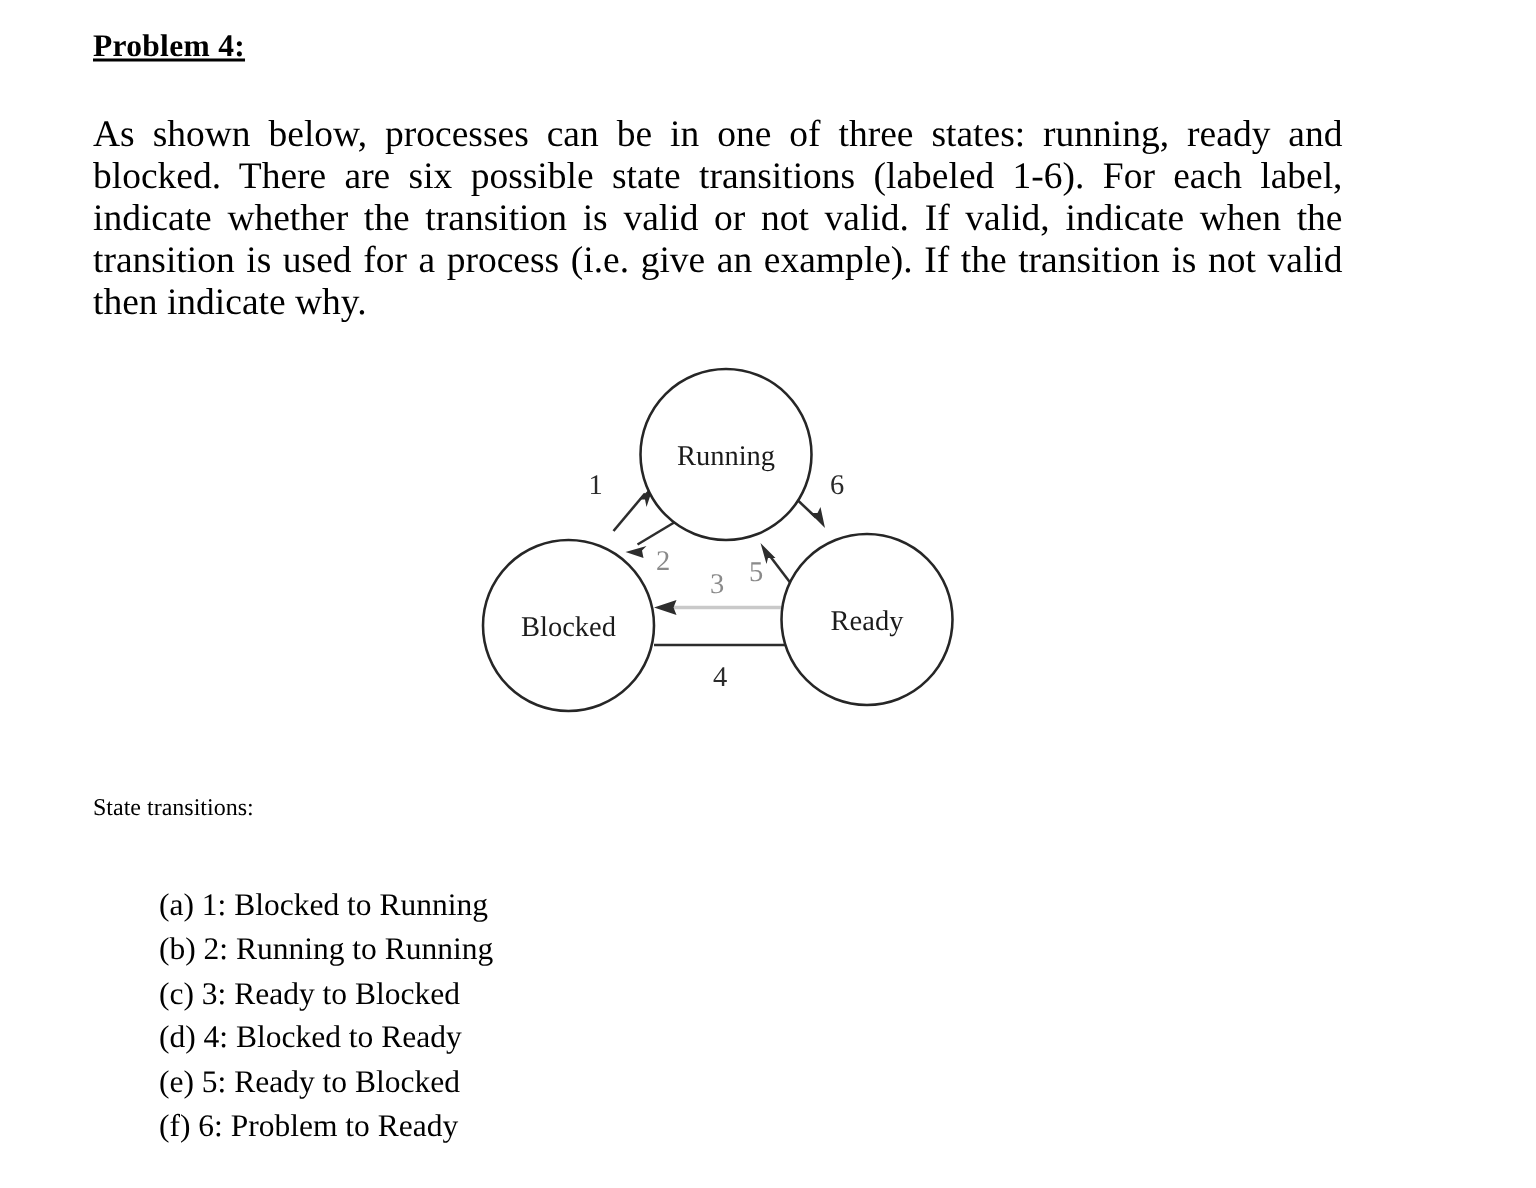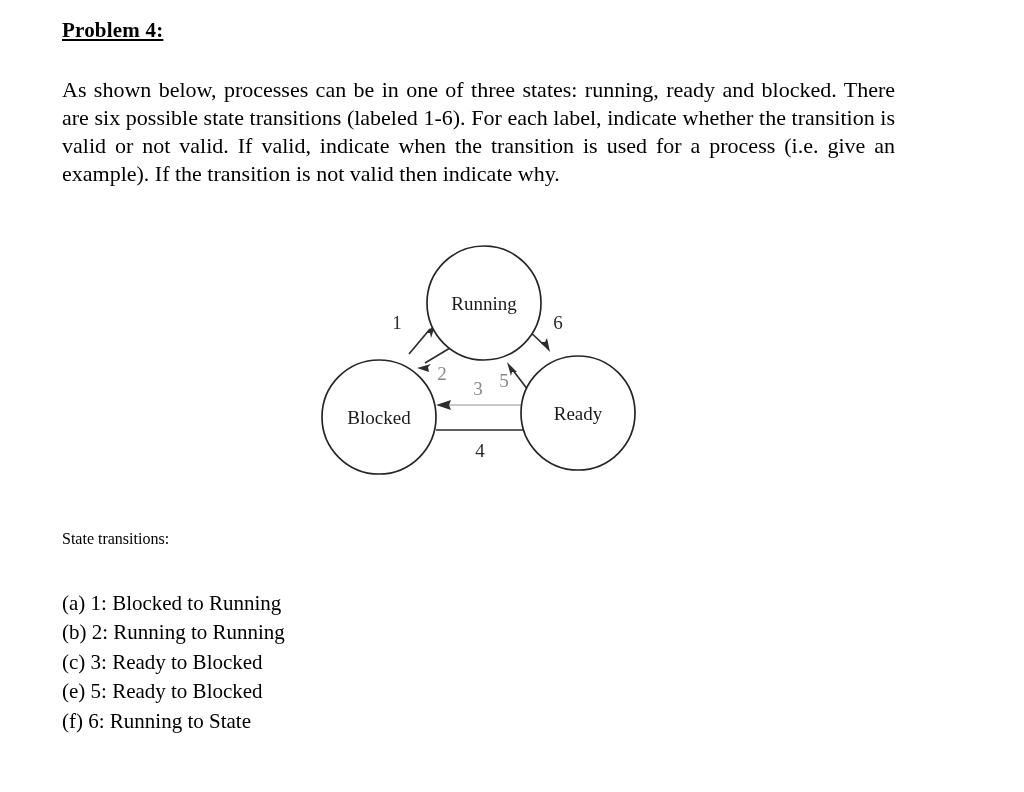--- a/index.html
+++ b/index.html
@@ -30,21 +30,21 @@
     font-size: 21px;
     font-weight: bold;
     text-decoration: underline;
     letter-spacing: 0.2px;
   }
   .intro-paragraph {
     position: absolute;
     left: 62px;
     top: 76px;
     width: 833px;
-    font-size: 22px;
+    font-size: 25px;
     line-height: 28px;
     text-align: justify;
     text-justify: inter-word;
   }
   .diagram-wrap {
     position: absolute;
     left: 300px;
     top: 232px;
     width: 370px;
     height: 250px;
@@ -90,20 +90,21 @@
   }
   .transition-list {
     position: absolute;
     left: 62px;
     top: 589px;
     font-size: 21px;
     line-height: 29.4px;
   }
   .transition-item {
     white-space: pre;
+    margin-left: 44px;
   }
 </style>
 </head>
 <body>
 
 <div class="page">
 
   <div class="problem-title">Problem 4:</div>
 
   <div class="intro-paragraph">As shown below, processes can be in one of three states: running, ready and blocked. There are six possible state transitions (labeled 1-6). For each label, indicate whether the transition is valid or not valid. If valid, indicate when the transition is used for a process (i.e. give an example). If the transition is not valid then indicate why.</div>
@@ -170,17 +171,18 @@
 
     </svg>
   </div>
 
   <div class="state-transitions-heading">State transitions:</div>
 
   <div class="transition-list">
     <div class="transition-item">(a) 1: Blocked to Running</div>
     <div class="transition-item">(b) 2: Running to Running</div>
     <div class="transition-item">(c) 3: Ready to Blocked</div>
+    <div class="transition-item">(d) 4: Blocked to Ready</div>
     <div class="transition-item">(e) 5: Ready to Blocked</div>
-    <div class="transition-item">(f) 6: Running to State</div>
+    <div class="transition-item">(f) 6: Problem to Ready</div>
   </div>
 
 </div>
 
 </body></html>

